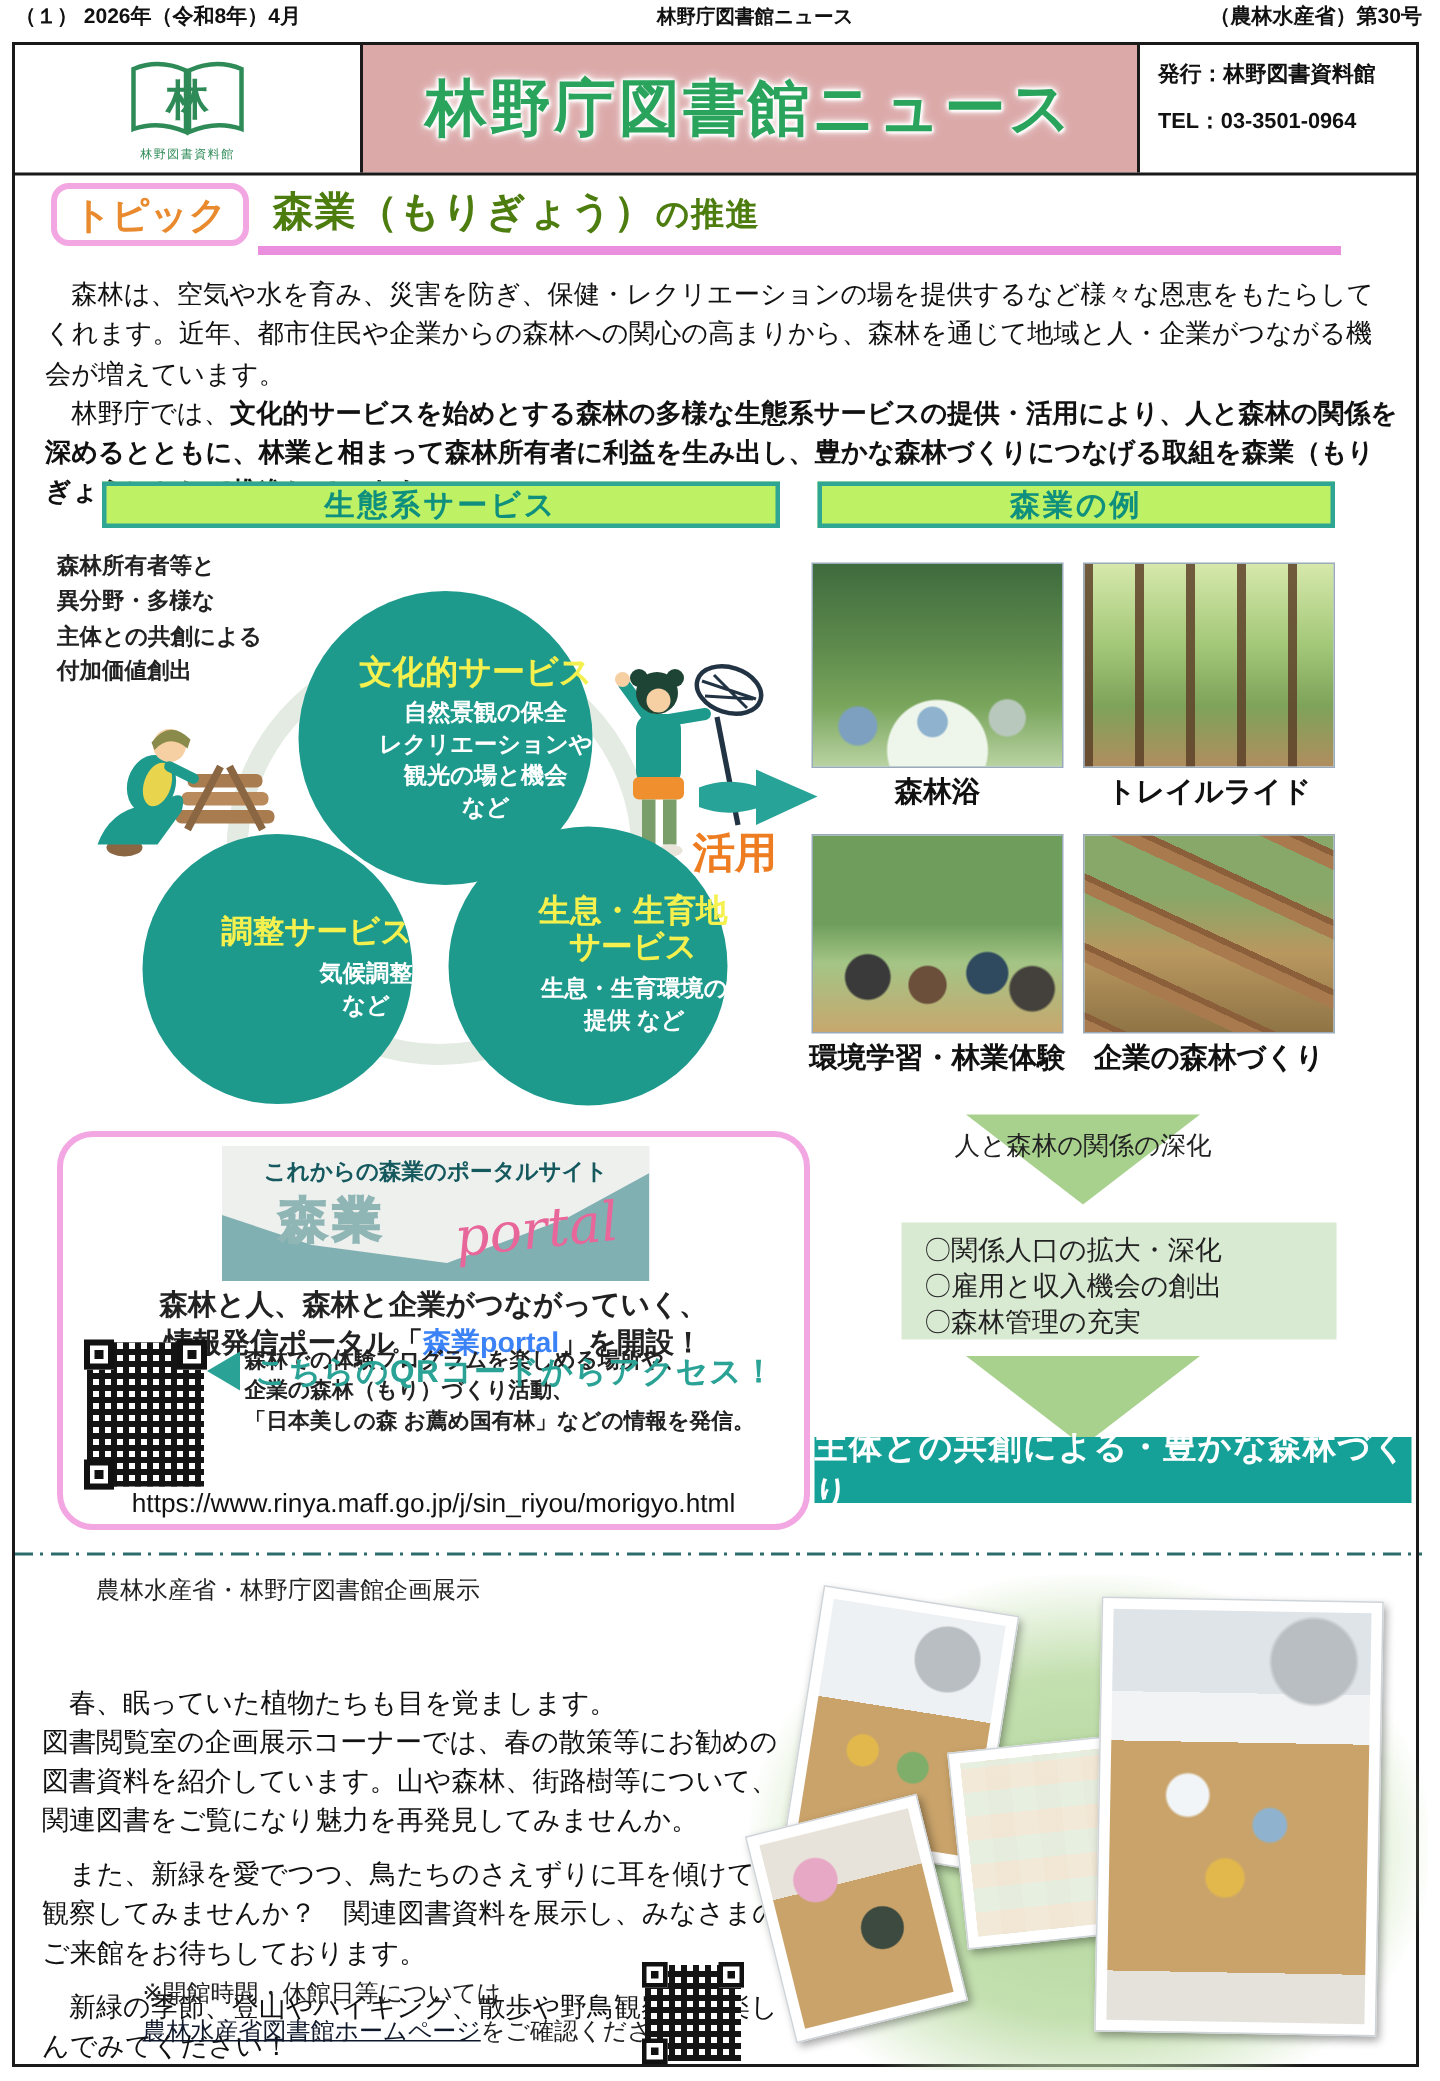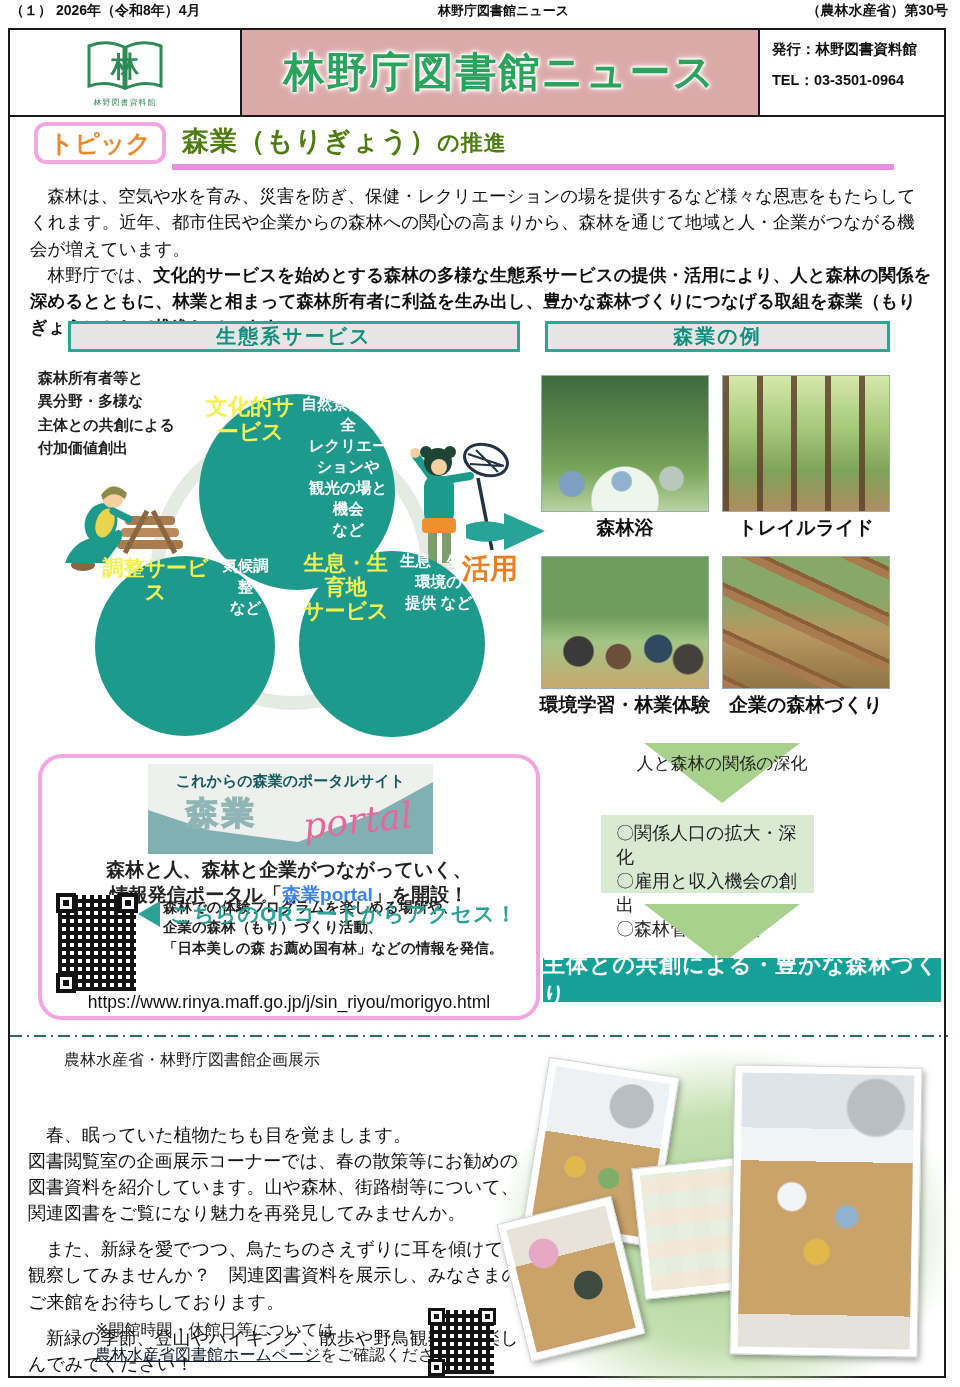--- a/index.html
+++ b/index.html
@@ -36,31 +36,31 @@
   .topic-title{left:182px;top:123px;color:#4d7c0f;font-size:27px;font-weight:bold;letter-spacing:1px;}
   .topic-title small{font-size:22px;}
   .topic-underline{left:172px;top:164px;width:722px;height:6px;background:#ea8ede;}
 
   
   .intro{left:30px;top:183px;width:902px;font-size:17.5px;line-height:1.5;}
   .intro p{margin:0;}
   .intro .b{font-weight:bold;}
 
   
-  .secbox{height:31px;border:3px solid #2fa593;background:#e5e5e5;box-sizing:border-box;
+  .secbox{height:31px;border:3px solid #2fa593;background:#bef264;box-sizing:border-box;
           display:flex;align-items:center;justify-content:center;
           color:#0f8f7d;font-weight:bold;font-size:20px;letter-spacing:2px;}
   .eco-header{left:68px;top:321px;width:452px;}
   .ex-header{left:545px;top:321px;width:345px;}
 
   
   .annotation{left:38px;top:366px;font-size:15px;font-weight:bold;line-height:1.55;color:#222;}
   .ring{left:151px;top:426px;width:284px;height:284px;border:14px solid #e3ebe2;border-radius:50%;box-sizing:border-box;}
-  .circle{border-radius:50%;background:#1e9a8d;color:#fff;display:flex;flex-direction:row;
-          align-items:flex-start;justify-content:center;text-align:center;box-sizing:border-box;}
+  .circle{border-radius:50%;background:#1e9a8d;color:#fff;display:flex;flex-direction:column;
+          align-items:flex-end;justify-content:center;text-align:center;box-sizing:border-box;}
   .circle .ttl{color:#f4f14e;font-weight:bold;font-size:22px;line-height:1.15;margin-bottom:6px;}
   .circle .bdy{font-size:15.5px;line-height:1.35;font-weight:bold;}
   .c1{left:199px;top:394px;width:196px;height:196px;}
   .c2{left:95px;top:556px;width:180px;height:180px;}
   .c3{left:299px;top:551px;width:186px;height:186px;}
   .c2 .ttl,.c3 .ttl{font-size:21px;}
   .katsuyo{left:462px;top:550px;color:#ee7d22;font-size:28px;font-weight:bold;}
 
   
   .photo{box-sizing:border-box;border:1px solid #9ab;}
@@ -114,21 +114,21 @@
                 border-right:22px solid #2aa396;margin-right:10px;}
   .paccess .txt{color:#2aa396;font-size:21px;font-weight:bold;letter-spacing:1px;}
   .purl{left:42px;top:992px;width:494px;text-align:center;font-size:17.5px;color:#111;}
 
   
   .tri-down{width:0;height:0;border-left:78px solid transparent;border-right:78px solid transparent;
             border-top:60px solid #a9d18e;}
   .tri1{left:644px;top:743px;}
   .tri2{left:644px;top:904px;}
   .flow-step1{left:562px;top:752px;width:320px;text-align:center;font-size:17px;color:#222;}
-  .flow-box{left:601px;top:815px;width:213px;height:78px;background:#d9ead3;box-sizing:border-box;
+  .flow-box{left:601px;top:815px;width:290px;height:78px;background:#d9ead3;box-sizing:border-box;
             padding:7px 0 0 15px;font-size:18px;line-height:1.33;color:#222;}
   .flow-result{left:543px;top:958px;width:398px;height:44px;background:#15a198;color:#fff;
                display:flex;align-items:center;justify-content:center;
                font-size:22px;font-weight:bold;letter-spacing:1px;}
 
   
   .divider{left:10px;top:1035px;width:938px;height:2px;
            background:repeating-linear-gradient(90deg,#2e6b6b 0 12px,rgba(0,0,0,0) 12px 17px,#2e6b6b 17px 19px,rgba(0,0,0,0) 19px 24px);}
 
   

